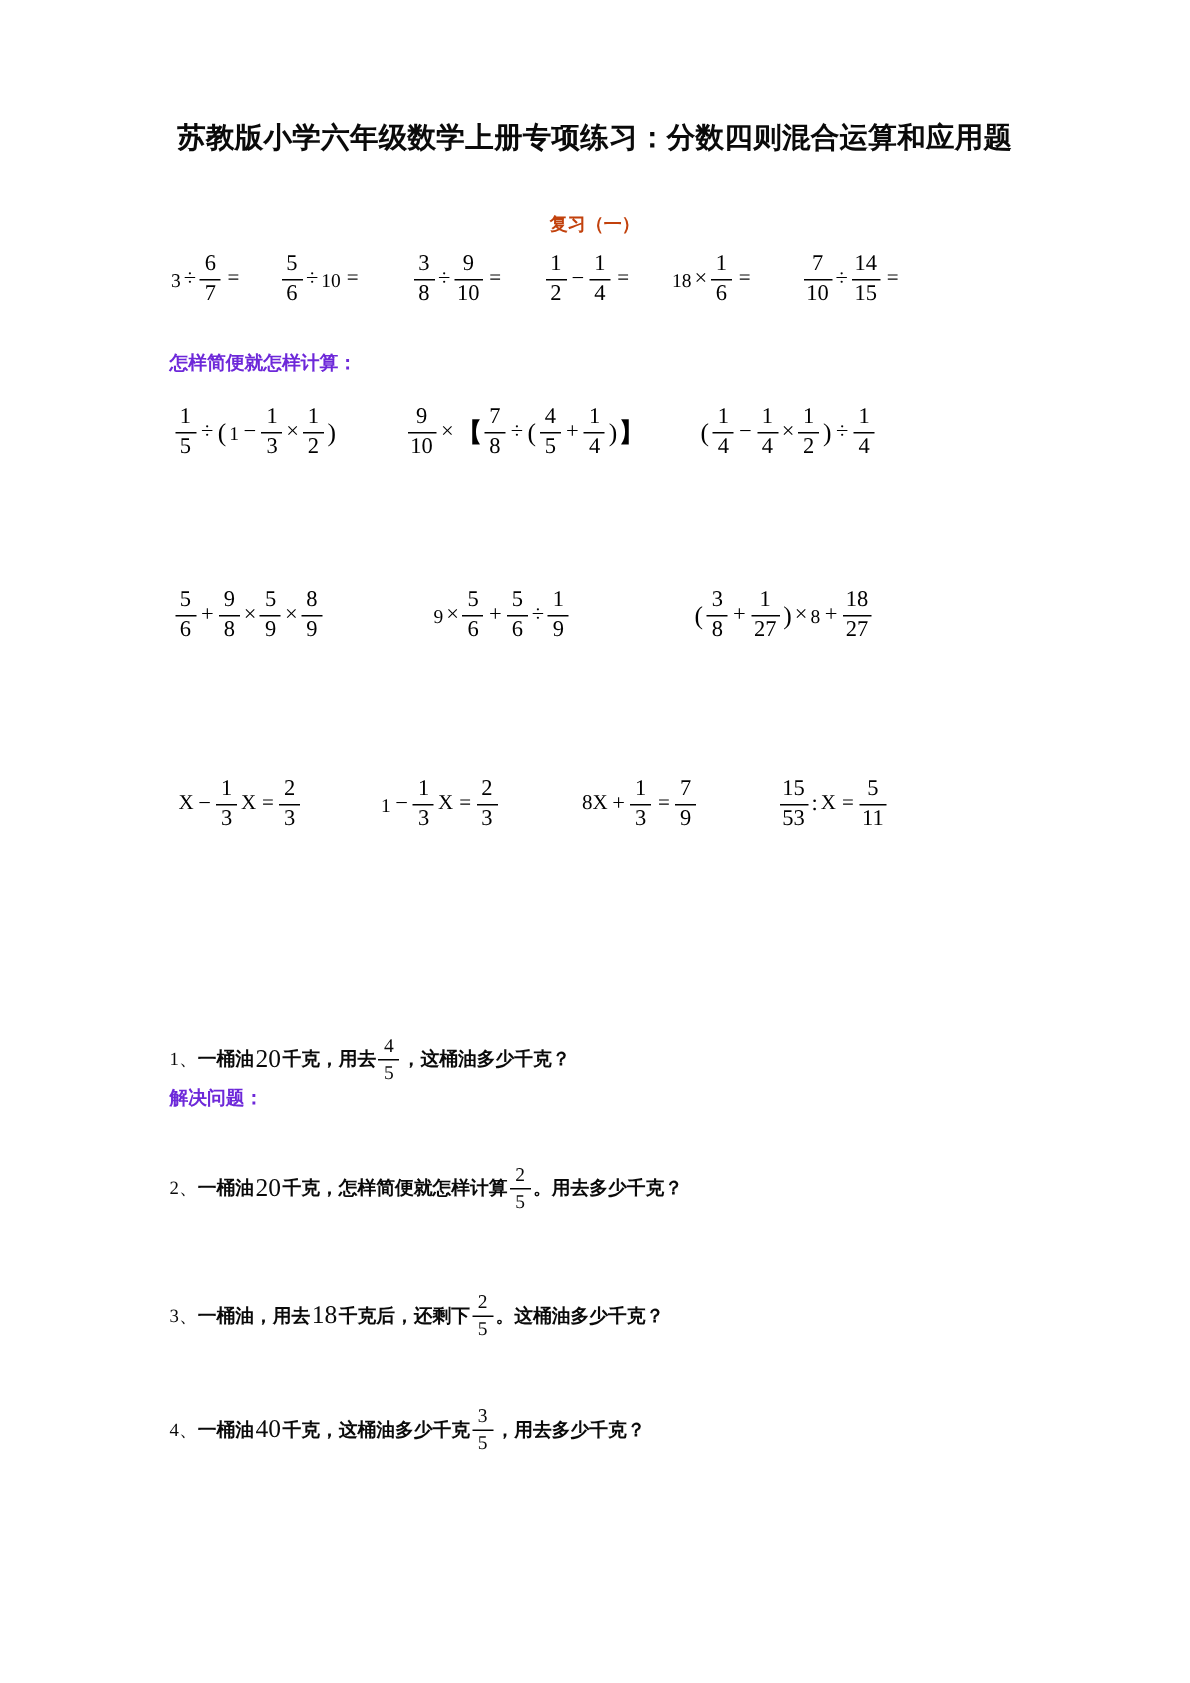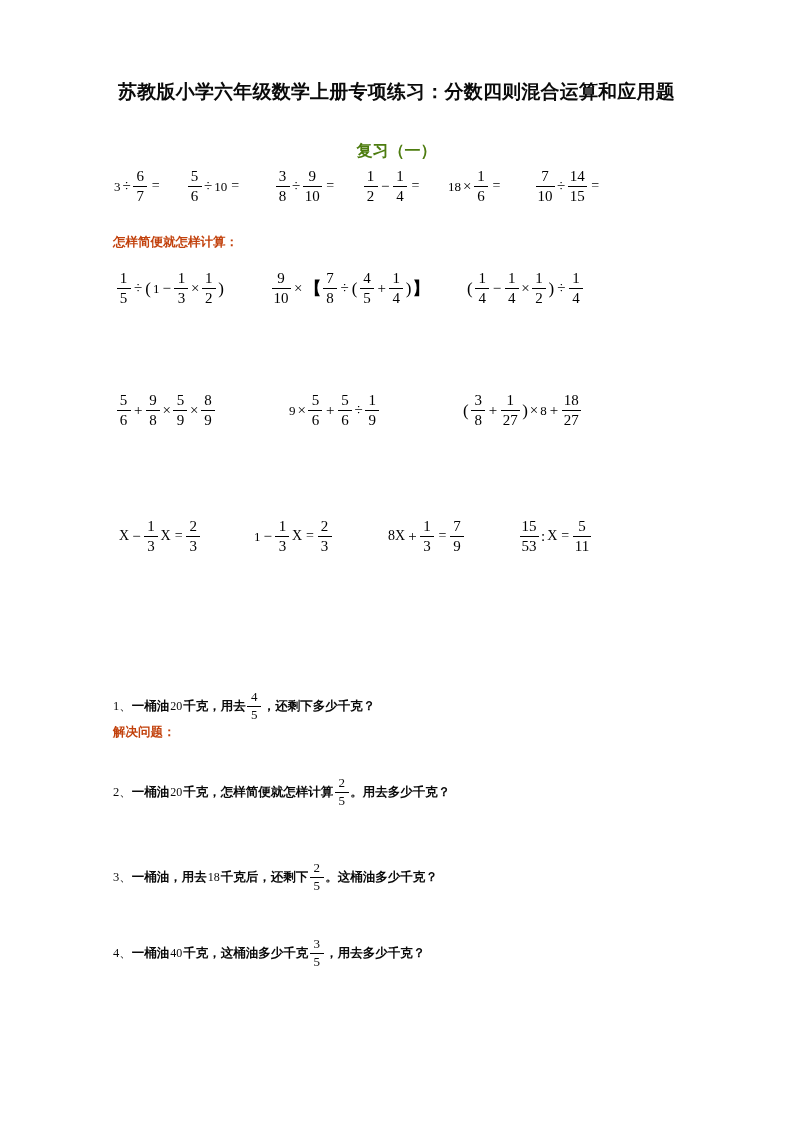--- a/index.html
+++ b/index.html
@@ -37,30 +37,30 @@
   .doc-title.line2 { top: 98px; }
 
   .section-title {
     position: absolute;
     left: 0;
     right: 0;
     top: 141px;
     text-align: center;
     font-family: "DejaVu Sans", "Liberation Sans", sans-serif;
     font-weight: bold;
-    font-size: 16px;
-    color: #4d7c0f;
+    font-size: 12px;
+    color: #c2410c;
   }
 
   .cn-head {
     position: absolute;
     font-family: Liberation Sans, sans-serif;
     font-weight: bold;
     font-size: 12.5px;
-    color: #c2410c;
+    color: #6d28d9;
     white-space: nowrap;
   }
 
   
   .expr {
     position: absolute;
     white-space: nowrap;
     font-size: 15px;
     line-height: 1;
     display: flex;
@@ -137,21 +137,21 @@
     color: #0a0a0a;
   }
   .problem .idx {
     font-family: "Liberation Serif", serif;
     font-weight: normal;
     font-size: 12.5px;
   }
   .problem .plain {
     font-family: "Liberation Serif", serif;
     font-weight: normal;
-    font-size: 12px;
+    font-size: 17px;
     padding: 0 1px;
   }
   .problem .frac .n,
   .problem .frac .d {
     font-family: "Liberation Serif", serif;
     font-weight: normal;
     font-size: 13px;
   }
 </style>
 </head>
@@ -467,21 +467,21 @@
   <div class="problem" style="left:113px; top:690px;">
     <span class="idx">1、</span>
     <span>一桶油</span>
     <span class="plain">20</span>
     <span>千克，用去</span>
     <span class="frac">
       <span class="n">4</span>
       <span class="bar"></span>
       <span class="d">5</span>
     </span>
-    <span>，还剩下多少千克？</span>
+    <span>，这桶油多少千克？</span>
   </div>
 
   <div class="problem" style="left:113px; top:776px;">
     <span class="idx">2、</span>
     <span>一桶油</span>
     <span class="plain">20</span>
     <span>千克，怎样简便就怎样计算</span>
     <span class="frac">
       <span class="n">2</span>
       <span class="bar"></span>

